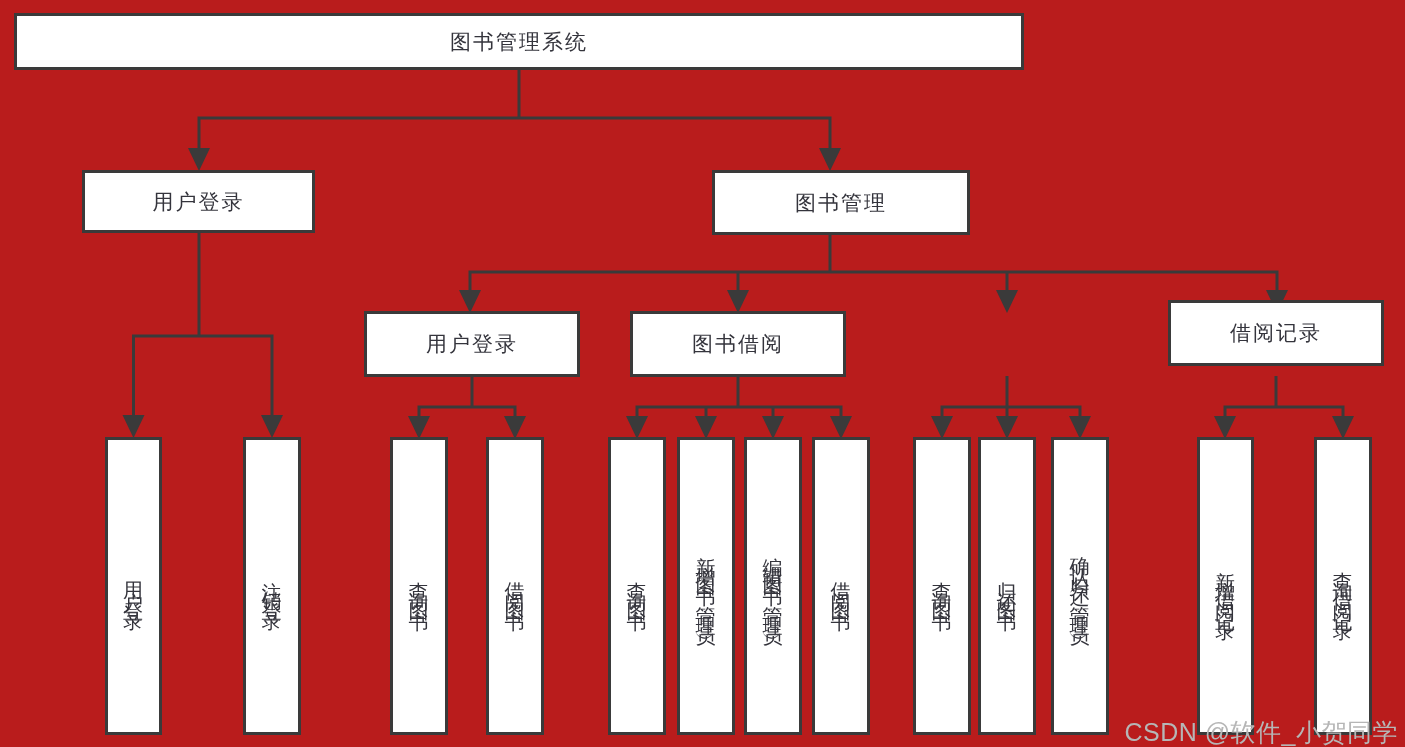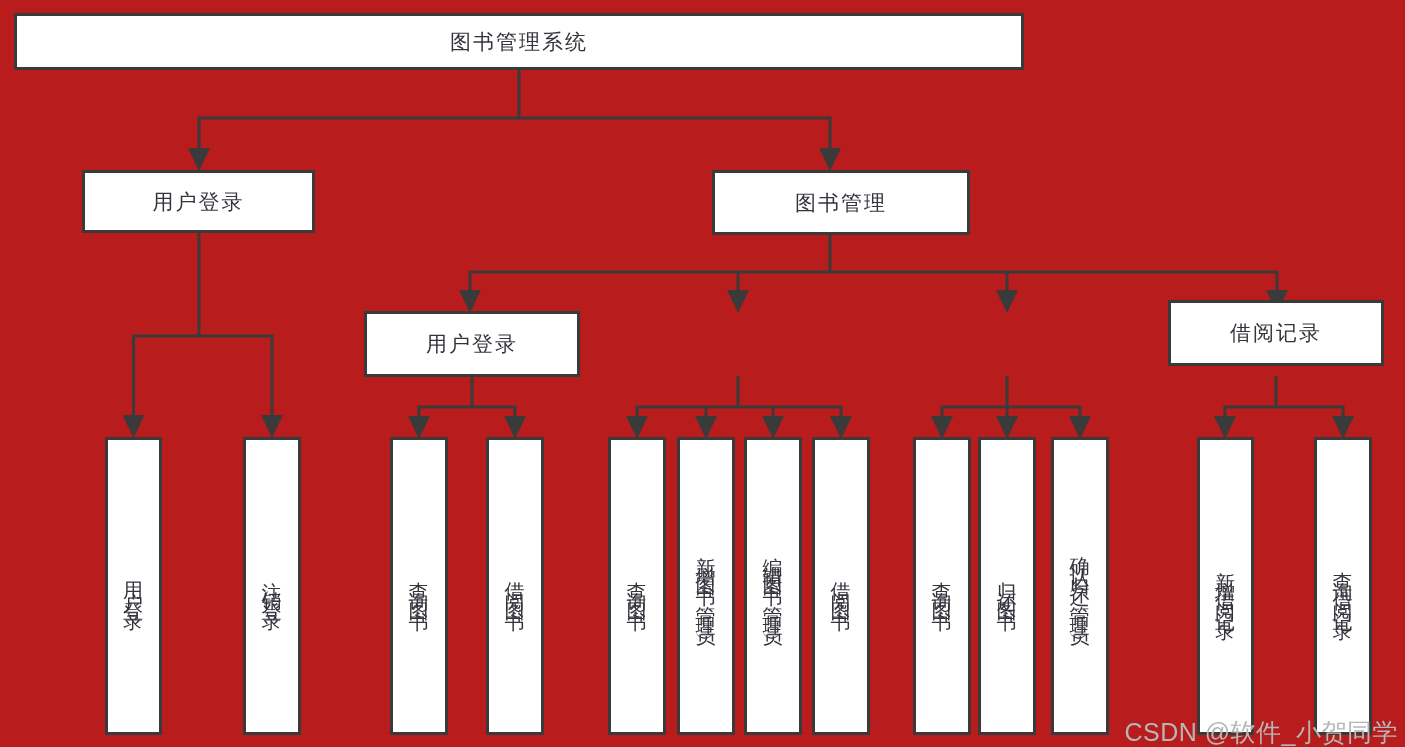--- a/index.html
+++ b/index.html
@@ -112,20 +112,21 @@
       <polygon points="1332,416 1354,416 1343,439"></polygon>
     </g>
   </svg>
 
   <div class="node" style="left:14px;top:13px;width:1010px;height:57px">图书管理系统</div>
 
   <div class="node" style="left:82px;top:170px;width:233px;height:63px">用户登录</div>
   <div class="node" style="left:712px;top:170px;width:258px;height:65px">图书管理</div>
 
   <div class="node" style="left:364px;top:311px;width:216px;height:66px">用户登录</div>
+  <div class="node" style="left:630px;top:311px;width:216px;height:66px">图书借阅</div>
   <div class="node" style="left:1168px;top:300px;width:216px;height:66px">借阅记录</div>
 
   <div class="node leaf" style="left:105px;top:437px;width:57px;height:298px">用户登录</div>
   <div class="node leaf" style="left:243px;top:437px;width:58px;height:298px">注销登录</div>
 
   <div class="node leaf" style="left:390px;top:437px;width:58px;height:298px">查询图书</div>
   <div class="node leaf" style="left:486px;top:437px;width:58px;height:298px">借阅图书</div>
 
   <div class="node leaf" style="left:608px;top:437px;width:58px;height:298px">查询图书</div>
   <div class="node leaf" style="left:677px;top:437px;width:58px;height:298px">新增图书（管理员）</div>

